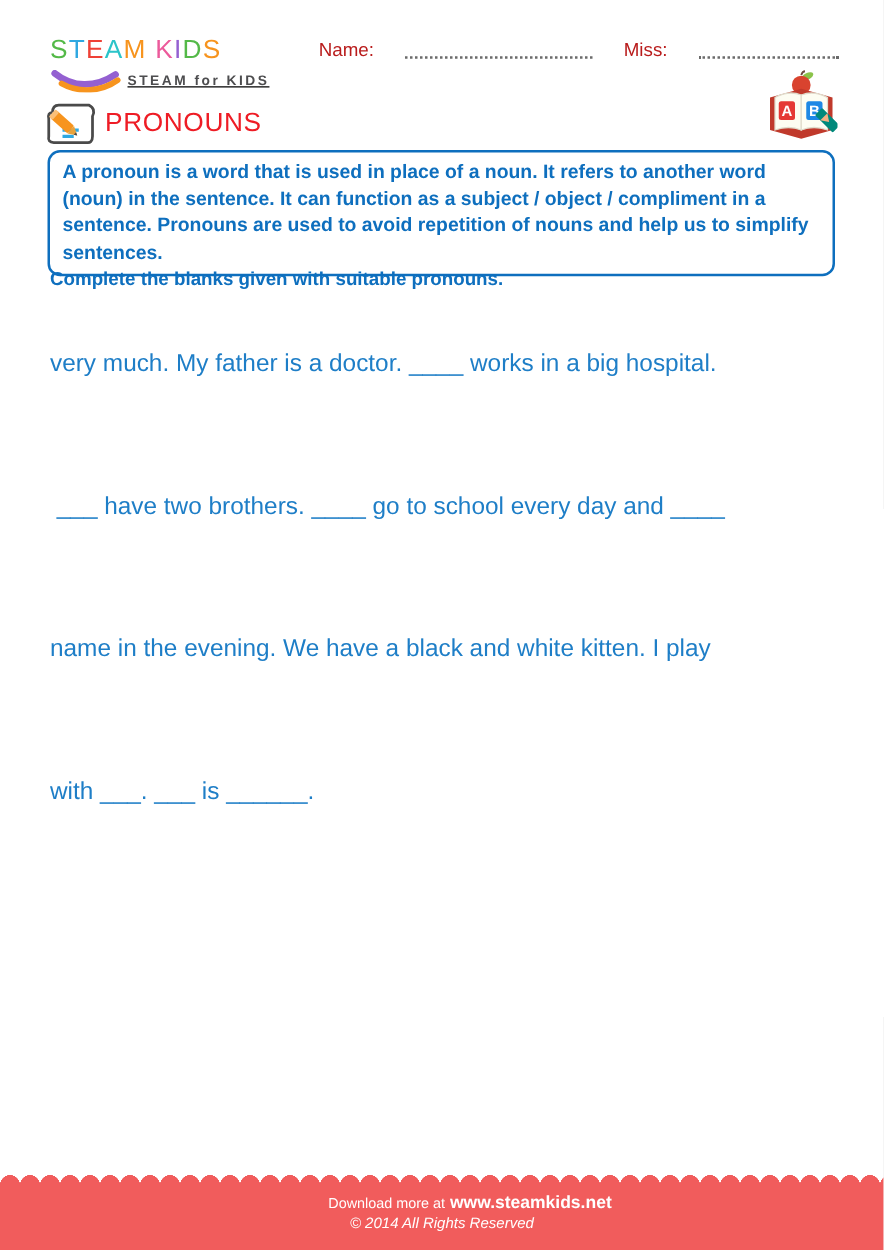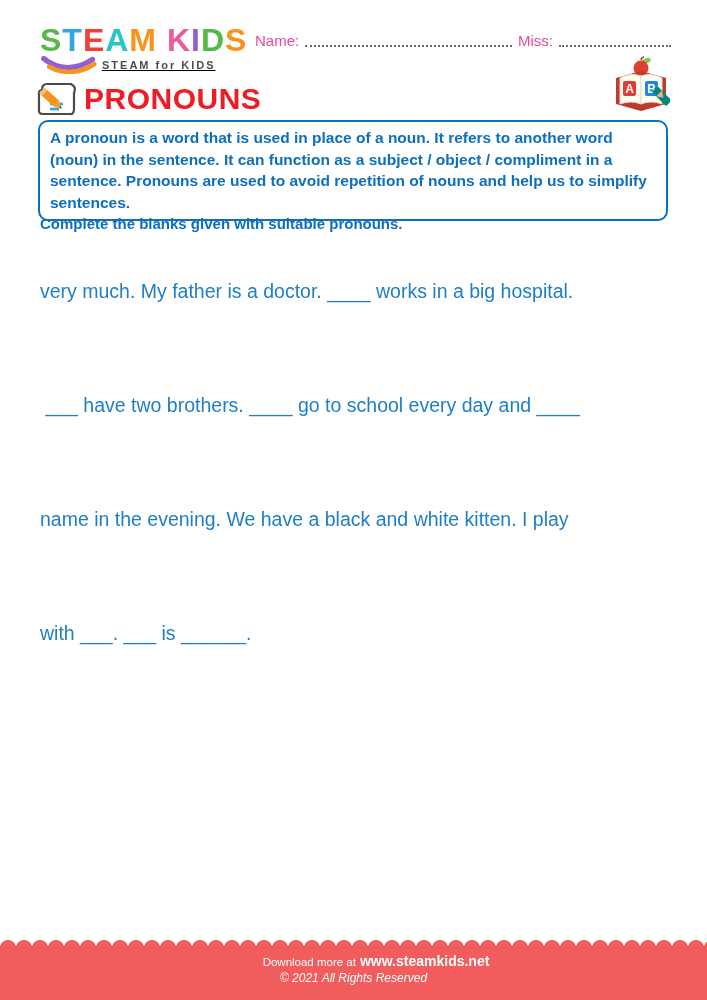--- a/index.html
+++ b/index.html
@@ -7,40 +7,40 @@
     position:relative;
     width:707px;height:1000px;
     margin:0 auto;
     background:#ffffff;
     font-family:"Liberation Sans", sans-serif;
     overflow:hidden;
   }
 
   
   .logo{position:absolute;left:40px;top:24px;width:210px;}
-  .logo-letters{font-size:32px;font-weight:bold;letter-spacing:1px;white-space:pre;line-height:32px;}
+  .logo-letters{font-size:21px;font-weight:normal;letter-spacing:1px;white-space:pre;line-height:32px;}
   .logo-sub-row{display:flex;align-items:center;margin-top:0px;text-decoration:underline;}
   .logo-swoosh{width:58px;height:18px;flex:0 0 auto;}
   .logo-subtitle{font-size:11px;font-weight:bold;letter-spacing:2px;color:#4d4d4f;margin-left:4px;}
 
   .name-date-row{
     position:absolute;left:255px;top:32px;right:36px;
-    display:flex;align-items:flex-end;font-size:15px;color:#ec4899;
+    display:flex;align-items:flex-end;font-size:15px;color:#b91c1c;gap:19px;
   }
   .field-label{flex:0 0 auto;font-weight:500;}
   .dotted{border-bottom:2px dotted #6b6b6b;height:12px;margin:0 6px 2px 6px;}
   .dotted.name{flex:1 1 auto;}
   .dotted.date{flex:0 0 112px;margin-right:0;}
 
   .abc-icon{position:absolute;right:37px;top:56px;width:58px;height:58px;}
 
   
   .title-row{position:absolute;left:36px;top:80px;display:flex;align-items:center;}
   .memo-icon{width:46px;height:38px;flex:0 0 auto;}
-  .page-title{font-size:30px;font-weight:bold;color:var(--title-red);letter-spacing:0.5px;margin-left:2px;}
+  .page-title{font-size:21px;font-weight:normal;color:var(--title-red);letter-spacing:0.5px;margin-left:2px;}
 
   
   .definition-box{
     position:absolute;left:38px;top:120px;width:630px;box-sizing:border-box;
     border:2px solid var(--box-blue);border-radius:10px;
     padding:5px 8px 6px 10px;
     color:var(--box-blue);font-size:15.5px;font-weight:bold;line-height:21.5px;
   }
 
   .instruction{
@@ -136,16 +136,16 @@
 
   <div class="body-text">
     <p>very much. My father is a doctor. ____ works in a big hospital.</p>
     <p> ___ have two brothers. ____ go to school every day and ____</p>
     <p>name in the evening. We have a black and white kitten. I play</p>
     <p>with ___. ___ is ______.</p>
   </div>
 
   <div class="footer">
     <div class="footer-line1"><span>Download more at</span><span class="footer-site">www.steamkids.net</span></div>
-    <div class="footer-line2">© 2021 All Rights Reserved</div>
+    <div class="footer-line2">© 2014 All Rights Reserved</div>
   </div>
 
 </div>
 
 </body></html>

